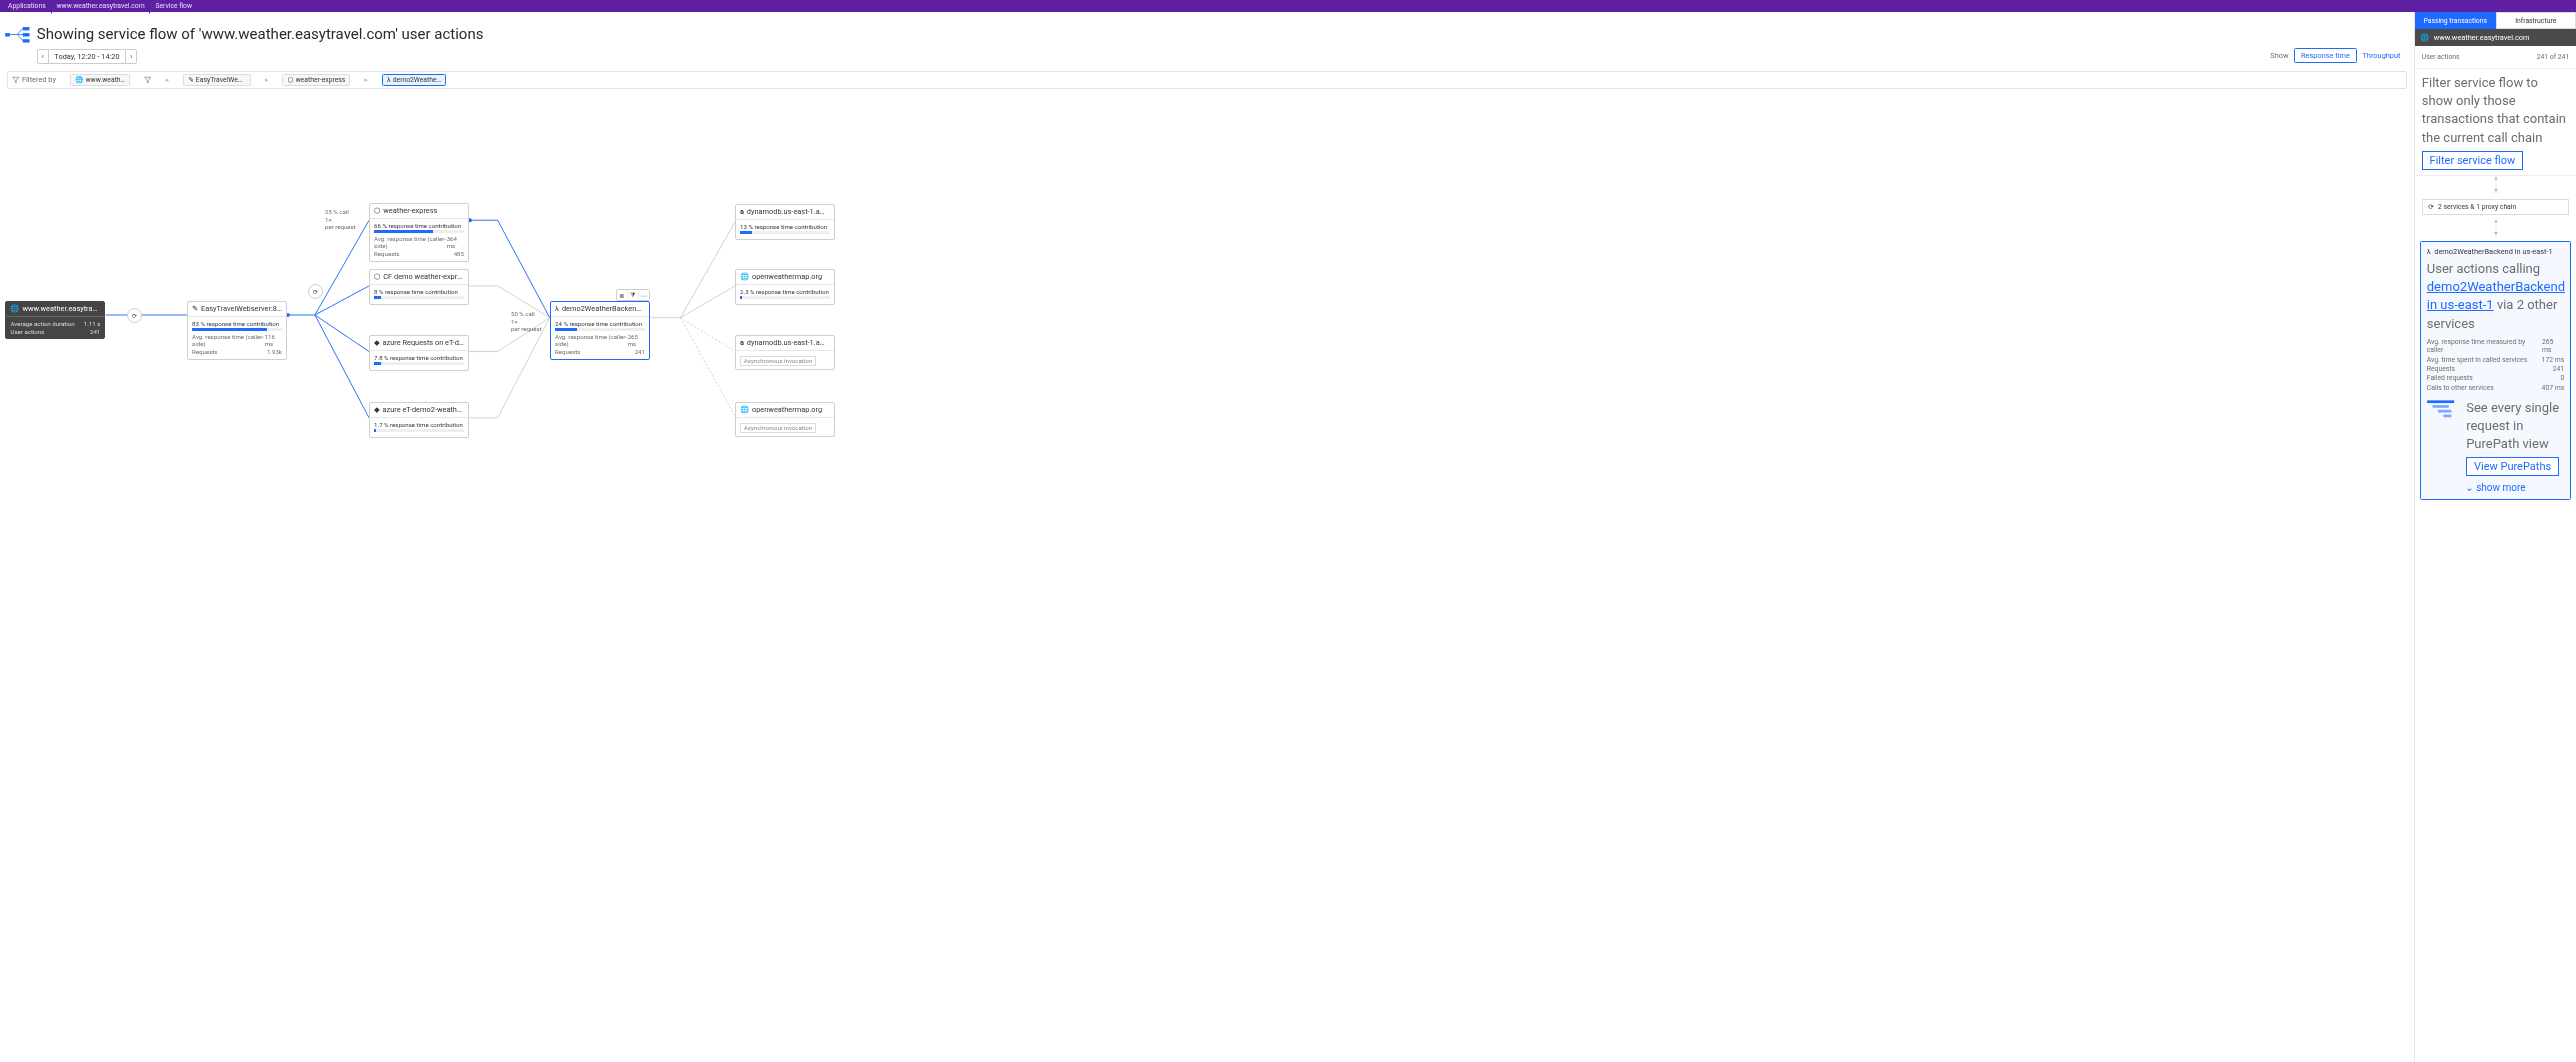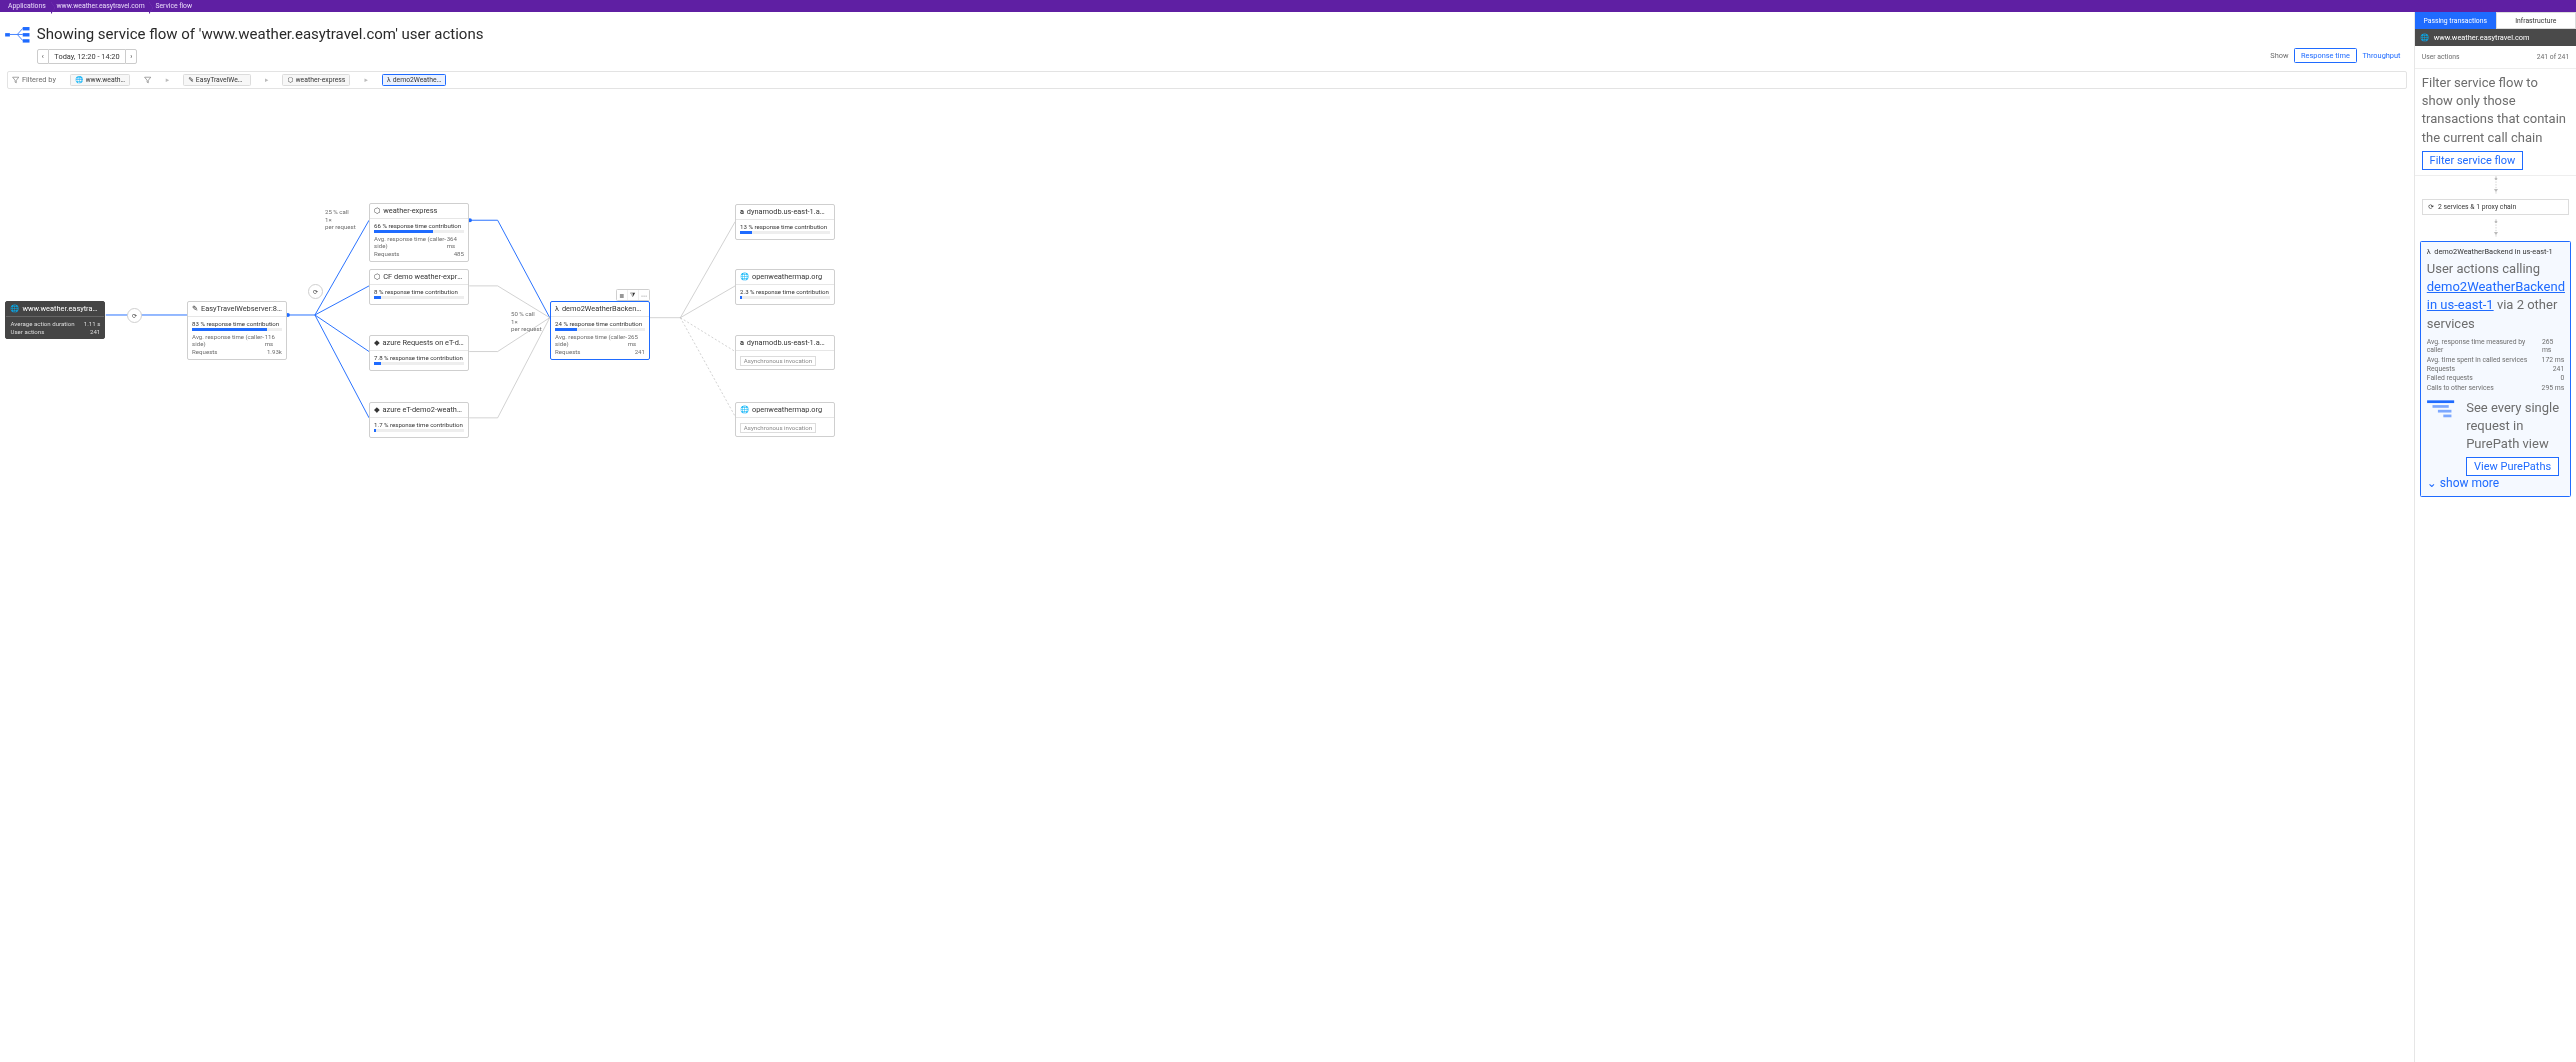--- a/index.html
+++ b/index.html
@@ -64,21 +64,21 @@
 .tab { flex:1; text-align:center; padding:3.4px 0; font-size:6.8px; border:0.7px solid #dcdcdc; cursor:pointer; }
 .tab.active { background:#1f6bff; color:#fff; border-color:#1f6bff; }
 .side-head { background:#4a4a4a; color:#fff; padding:4.1px 5.4px; font-size:7.4px; display:flex; align-items:center; gap:4.1px; }
 .side-block { padding:5.4px 6.8px; border-bottom:0.7px solid #eee; }
 .side-row { display:flex; justify-content:space-between; font-size:6.8px; color:#6d6d6d; margin:1.4px 0; }
 .side-note { font-size:13px; color:#6d6d6d; line-height:1.4; }
 .out-btn { border:0.7px solid #1f6bff; color:#1f6bff; background:#fff; padding:2px 6.8px; font-size:11px; border-radius:0; cursor:pointer; margin-top:4.1px; }
 .dotted-row { border:0.7px solid #dcdcdc; padding:2.7px 5.4px; margin:4.1px 6.8px; font-size:6.8px; display:flex; align-items:center; gap:4.1px; }
 .sel-card { border:0.7px solid #1f6bff; margin:2.7px 5.4px; padding:5.4px; border-radius:1.4px; background:#f5f9ff; }
 .sel-title { font-size:7.4px; display:flex; align-items:center; gap:3.4px; margin-bottom:4.1px; }
-.show-more { color:#1f6bff; font-size:12px; text-align:left; margin-top:0; cursor:pointer; }
+.show-more { color:#1f6bff; font-size:10px; text-align:center; margin-top:6px; cursor:pointer; }
 
 .i { width:7.4px; height:7.4px; display:inline-block; flex-shrink:0; }
 
 svg.edges { position:absolute; top:0; left:0; pointer-events:none; }
 </style>
 </head>
 <body>
 
 <div class="topbar">
   <div class="crumb">Applications</div>
@@ -406,21 +406,21 @@
       <div class="side-row">
           <span>Requests</span>
           <span>241</span>
         </div>
       <div class="side-row">
           <span>Failed requests</span>
           <span>0</span>
         </div>
       <div class="side-row">
           <span>Calls to other services</span>
-          <span>295 ms</span>
+          <span>407 ms</span>
         </div>
 
       <div style="display:flex; gap:5.4px; margin-top:6.8px; align-items:flex-start;">
         <svg width="34" height="20.3" viewBox="0 0 50 30">
           <rect x="0" y="2" width="40" height="4" fill="#1f6bff"></rect>
           <rect x="8" y="9" width="24" height="4" fill="#7ca8ff"></rect>
           <rect x="16" y="16" width="20" height="4" fill="#7ca8ff"></rect>
           <rect x="24" y="23" width="12" height="4" fill="#7ca8ff"></rect>
         </svg>
         <div style="flex:1">

